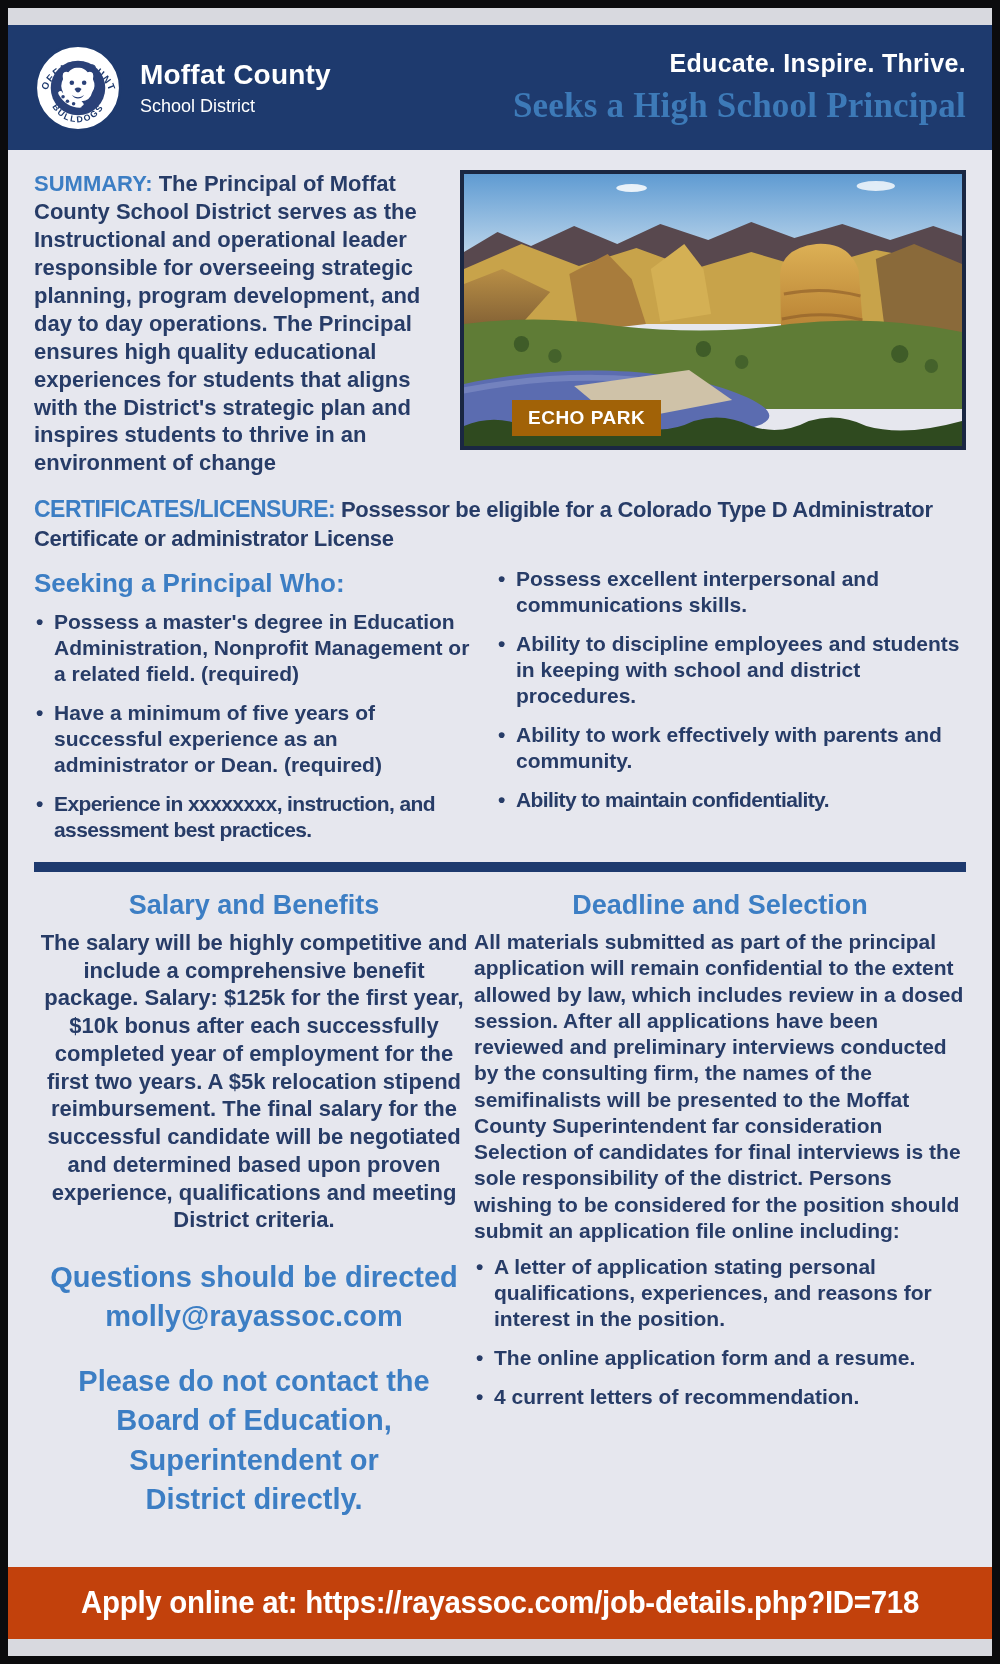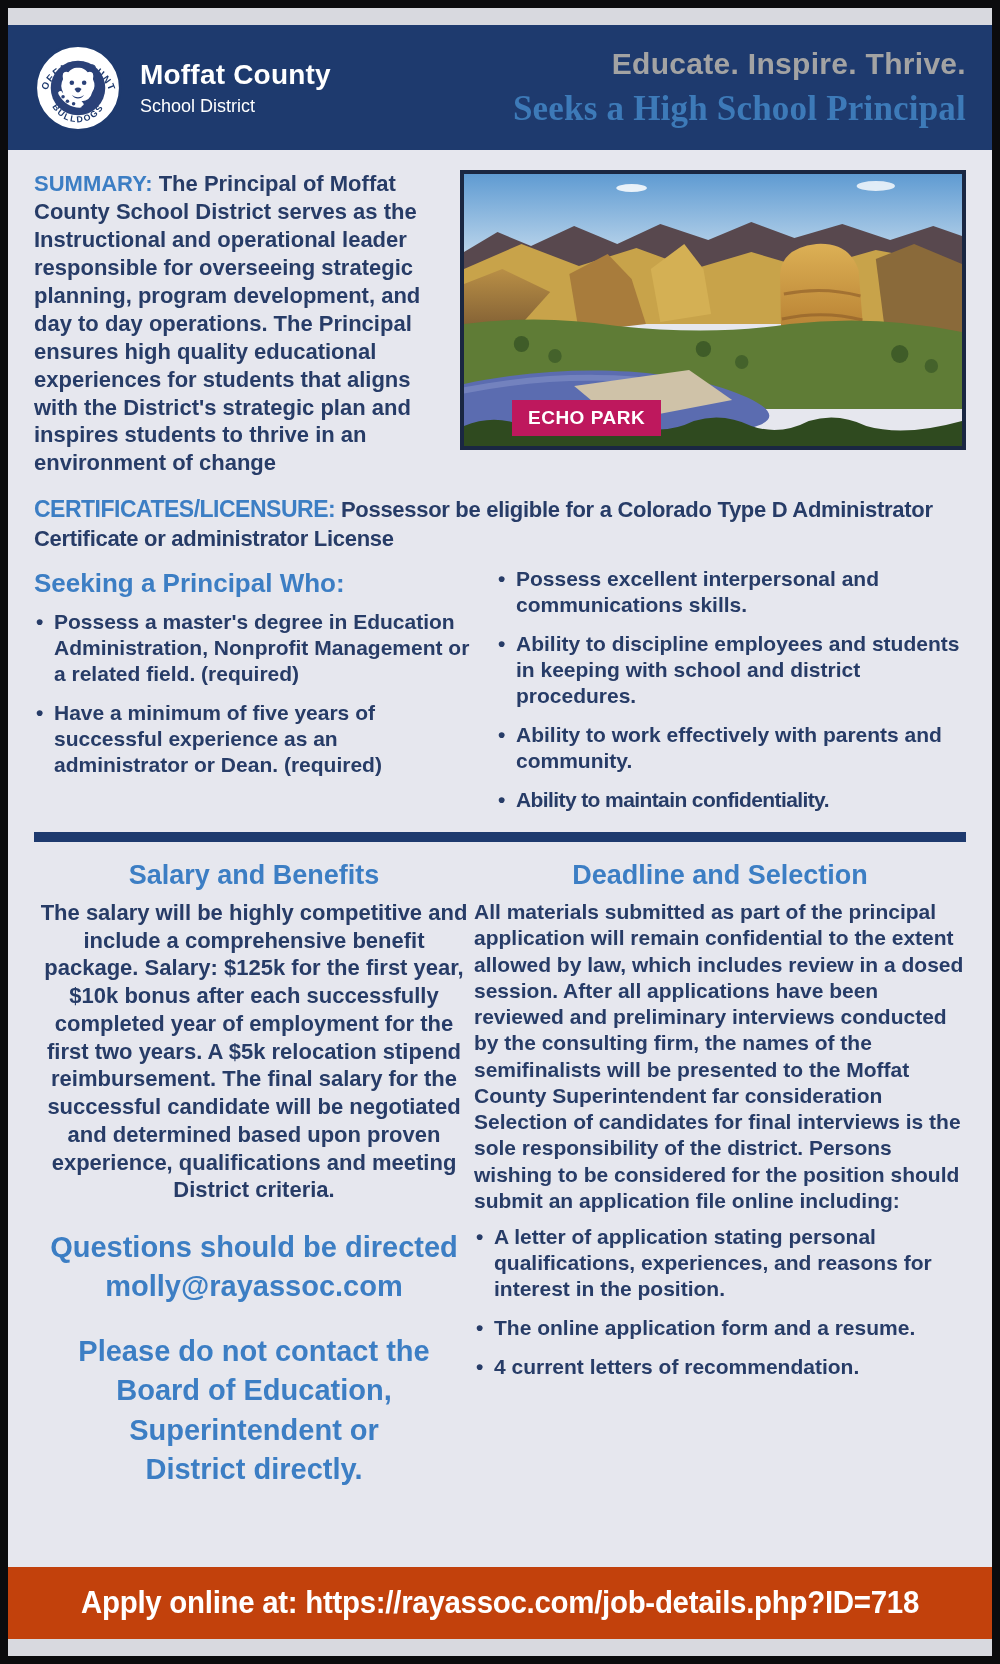--- a/index.html
+++ b/index.html
@@ -14,34 +14,34 @@
   
   .header{
     flex:0 0 125px;background:#1e3a6e;display:flex;align-items:center;
     padding:0 26px;box-sizing:border-box;
   }
   .logo{width:88px;height:88px;flex:0 0 auto;}
   .brand{margin-left:18px;color:#fff;}
   .brand .name{font-size:28px;font-weight:bold;letter-spacing:.2px;}
   .brand .sub{font-size:18px;margin-top:5px;}
   .head-right{margin-left:auto;text-align:right;}
-  .tagline{color:#a3a3a3;font-size:30px;font-weight:bold;letter-spacing:.3px;}
+  .tagline{color:#ffffff;font-size:25px;font-weight:bold;letter-spacing:.3px;}
   .page-title{color:#3d7ab8;font-size:35px;font-weight:bold;margin-top:8px;letter-spacing:.2px;font-family:Liberation Serif, serif;}
   
   .main{
     flex:1;background:#e6e7ee;padding:20px 26px 0 26px;box-sizing:border-box;
     color:#273c67;overflow:hidden;
   }
   .accent{color:#3c7ec4;font-weight:bold;}
   .summary-row{display:flex;gap:26px;}
   .summary-col{flex:0 0 400px;font-size:22px;line-height:1.27;font-weight:600;}
   .photo-wrap{flex:1;position:relative;border:4px solid #1a2742;height:272px;overflow:hidden;}
   .photo-wrap svg{display:block;width:100%;height:100%;}
   .photo-caption{
-    position:absolute;left:48px;bottom:10px;background:#be185d;color:#fff;
+    position:absolute;left:48px;bottom:10px;background:#a16207;color:#fff;
     font-size:19px;font-weight:bold;padding:7px 16px;letter-spacing:.5px;
   }
   .cert{font-size:22px;line-height:1.3;margin-top:18px;font-weight:600;letter-spacing:-0.3px;}
   .cert .accent{font-size:23px;letter-spacing:-0.5px;}
   .seeking-row{display:flex;gap:22px;margin-top:10px;}
   .seek-left{flex:0 0 440px;}
   .seek-right{flex:1;padding-top:2px;}
   .seek-heading{font-size:26px;font-weight:bold;color:#3c7ec4;margin:4px 0 10px 0;}
   ul.blist{list-style:none;margin:0;padding:0;}
   ul.blist li{
@@ -167,20 +167,21 @@
       <div class="cert">
         <span class="accent">CERTIFICATES/LICENSURE:</span><span> Possessor be eligible for a Colorado Type D Administrator Certificate or administrator License</span>
       </div>
 
       <div class="seeking-row">
         <div class="seek-left">
           <div class="seek-heading">Seeking a Principal Who:</div>
           <ul class="blist">
             <li>Possess a master's degree in Education Administration, Nonprofit Management or a related field. (required)</li>
             <li>Have a minimum of five years of successful experience as an administrator or Dean. (required)</li>
+            <li class="cond">Experience in xxxxxxxx, instruction, and assessment best practices.</li>
           </ul>
         </div>
         <div class="seek-right">
           <ul class="blist">
             <li>Possess excellent interpersonal and communications skills.</li>
             <li>Ability to discipline employees and students in keeping with school and district procedures.</li>
             <li>Ability to work effectively with parents and community.</li>
             <li class="cond">Ability to maintain confidentiality.</li>
           </ul>
         </div>

